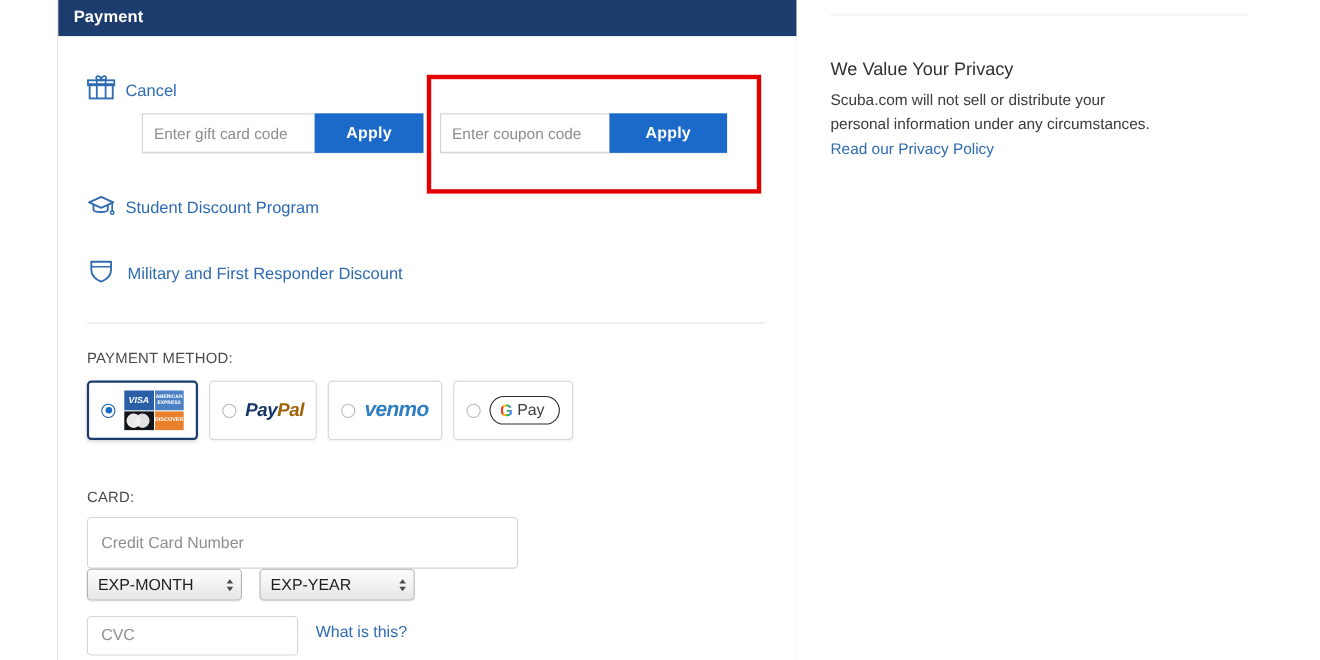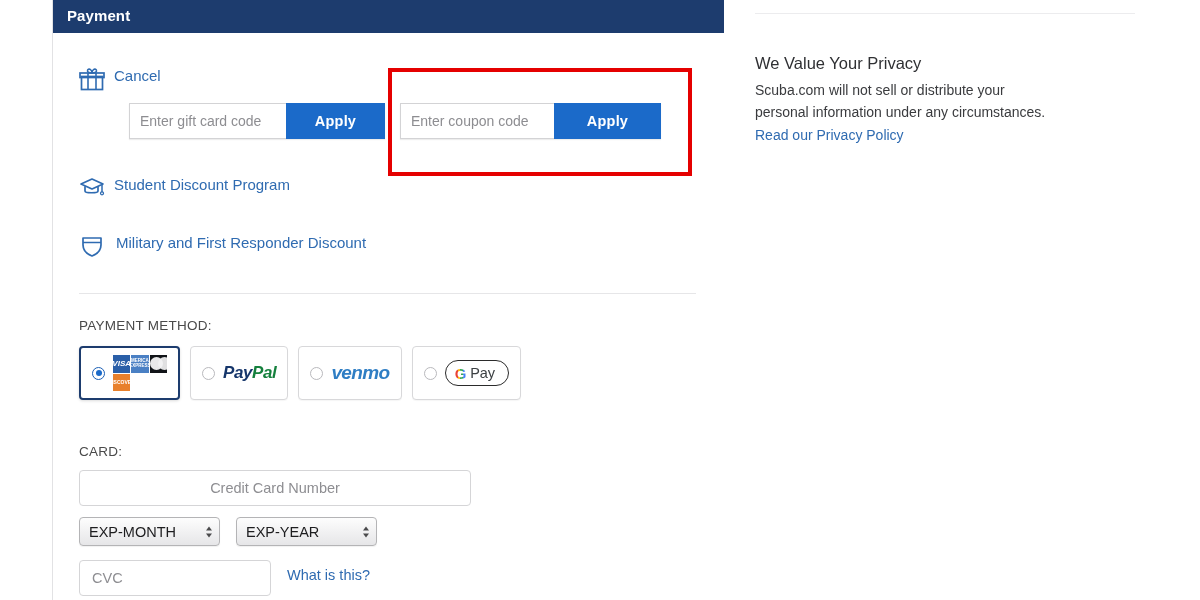--- a/index.html
+++ b/index.html
@@ -56,21 +56,21 @@
     top: 33px;
     width: 671px;
     height: 567px;
     background: #ffffff;
   }
 
   
   .disc-row {
     position: absolute;
     display: flex;
-    align-items: flex-start;
+    align-items: flex-end;
     gap: 9px;
   }
   .disc-link {
     font-size: 15px;
     color: #2f6bb1;
     white-space: nowrap;
   }
   .icon-box { display:flex; align-items:center; justify-content:center; }
 
   #row-gift    { left: 26px; top: 34px; }
@@ -183,40 +183,40 @@
     left: 2.5px; top: 2.5px;
     width: 6px; height: 6px;
     border-radius: 50%;
     background: #1b6ac9;
   }
 
   
   .card-logos {
     width: 54px; height: 36px;
     display: grid;
-    grid-template-columns: 1fr 1fr 1fr;
+    grid-template-columns: 1fr 1fr;
     grid-template-rows: 1fr 1fr;
     gap: 1px;
     flex: none;
   }
   .cl { display:flex; align-items:center; justify-content:center; overflow:hidden; }
   .cl-visa { background:#2a5fa8; color:#fff; font-size:8px; font-weight:bold; font-style:italic; }
   .cl-amex { background:#4a80c4; color:#fff; font-size:4.5px; font-weight:bold; line-height:1.05; text-align:center; }
   .cl-mc   { background:#111418; }
   .cl-disc { background:#e8802c; color:#fff; font-size:5px; font-weight:bold; }
   .mc-circles { position:relative; width:22px; height:13px; }
   .mc-circles i {
     position:absolute; top:0; width:13px; height:13px; border-radius:50%;
   }
   .mc-circles i.l { left:0; background:#e9e9ea; }
   .mc-circles i.r { left:8px; background:#f2f2f3; mix-blend-mode:normal; opacity:.92; }
 
   .paypal-logo { font-size: 17px; font-weight: bold; font-style: italic; letter-spacing:-.4px; }
   .pp-pay { color: #16366b; }
-  .pp-pal { color: #15803d; }
+  .pp-pal { color: #a16207; }
 
   .venmo-logo {
     font-size: 19px; font-weight: bold; font-style: italic;
     color: #2f7ec4; letter-spacing: -.6px;
   }
 
   .gpay-pill {
     display:flex; align-items:center; gap:4px;
     border: 1.6px solid #2b2b2b;
     border-radius: 999px;
@@ -235,21 +235,21 @@
     border-radius: 4px;
     background: #ffffff;
     font-family: "Liberation Sans", sans-serif;
     font-size: 14.5px;
     color: #2b2b2b;
     padding: 0 12px;
     outline: none;
   }
   .text-field::placeholder { color: #8e8e92; }
 
-  #field-card-number { left: 26px; top: 437px; width: 392px; height: 36px; text-align: center; }
+  #field-card-number { left: 26px; top: 437px; width: 392px; height: 47px; }
   #field-cvc         { left: 26px; top: 527px; width: 192px; height: 36px; }
 
   .select-field {
     position: absolute;
     height: 29px;
     border: 1px solid #b4b4b6;
     border-radius: 4px;
     background: linear-gradient(#fdfdfd, #e6e6e8);
     font-family: "Liberation Sans", sans-serif;
     font-size: 14.5px;

